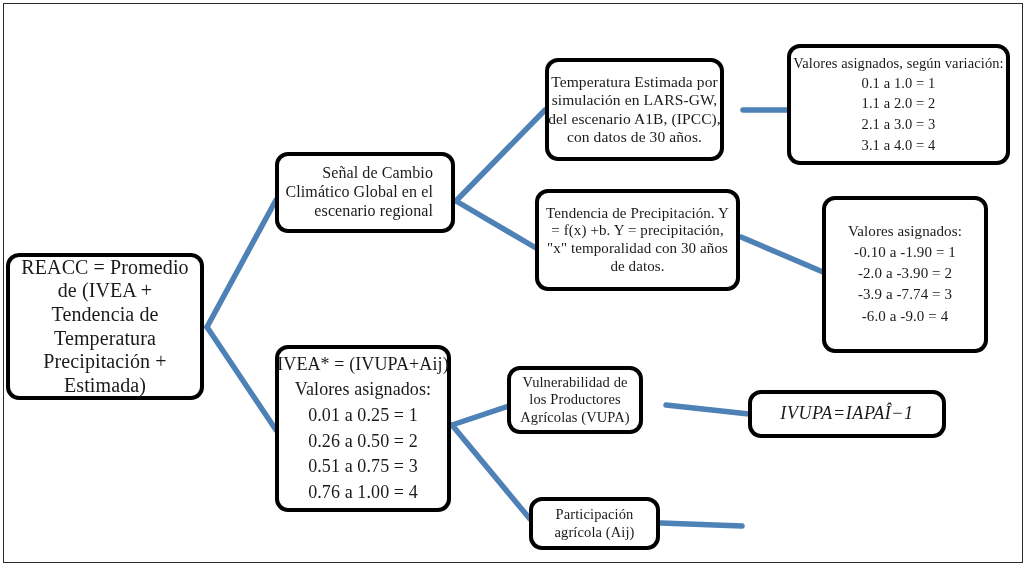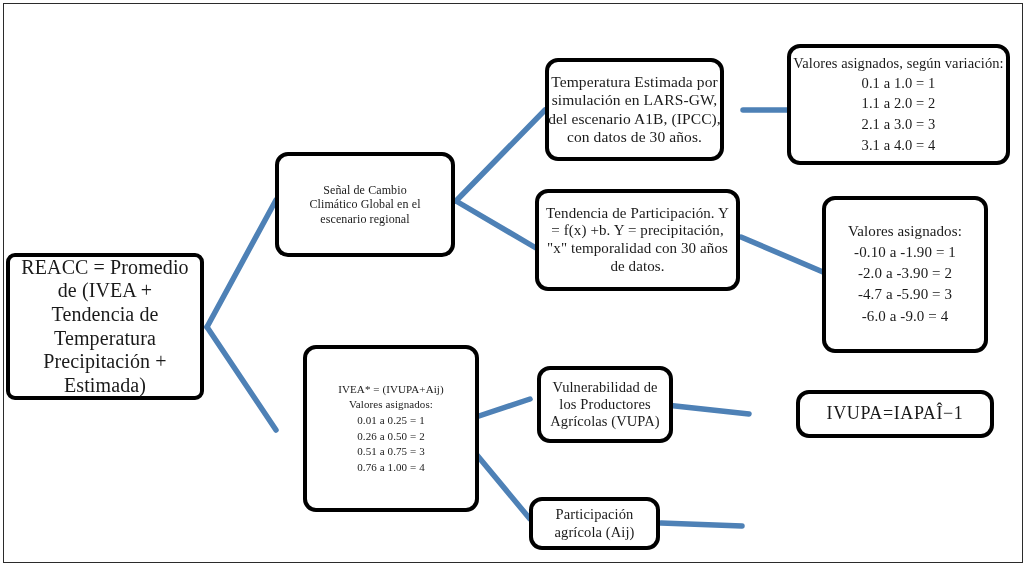--- a/index.html
+++ b/index.html
@@ -47,31 +47,31 @@
     color: #1a1a1a;
     line-height: 1.18;
     padding: 4px 18px;
     letter-spacing: 0.1px;
   }
   .node .line {
     display: block;
     white-space: nowrap;
   }
   .node.formula {
+    font-style: italic;
     letter-spacing: 0.6px;
-    margin-left: 48px;
   }
-  .n-reacc   { left: 6px;   top: 253px; width: 198px; height: 147px; font-size: 20px; border-radius: 9px; }
-  .n-senal   { left: 275px; top: 152px; width: 180px; height: 105px;  font-size: 12px; }
+  .n-reacc   { left: 6px;   top: 253px; width: 198px; height: 147px; font-size: 20px; }
+  .n-senal   { left: 275px; top: 152px; width: 180px; height: 81px;  font-size: 16px; align-items: flex-end; }
   .n-temp    { left: 545px; top: 58px;  width: 179px; height: 103px; font-size: 15.5px; }
   .n-tempval { left: 787px; top: 44px;  width: 223px; height: 121px; font-size: 14.5px; }
   .n-prec    { left: 535px; top: 189px; width: 205px; height: 102px; font-size: 15px; }
   .n-precval { left: 822px; top: 196px; width: 166px; height: 157px; font-size: 15px; }
-  .n-ivea    { left: 275px; top: 345px; width: 176px; height: 167px; font-size: 11px; margin-left: 28px; }
-  .n-vupa    { left: 537px; top: 366px; width: 136px; height: 77px;  font-size: 14.5px; border-radius: 13px; }
+  .n-ivea    { left: 275px; top: 345px; width: 176px; height: 167px; font-size: 18px; }
+  .n-vupa    { left: 507px; top: 366px; width: 136px; height: 68px;  font-size: 14.5px; border-radius: 13px; }
   .n-ivupa   { left: 748px; top: 390px; width: 198px; height: 48px;  font-size: 18px; }
   .n-part    { left: 529px; top: 497px; width: 131px; height: 53px;  font-size: 14.5px; }
   .n-valor   { left: 741px; top: 500px; width: 198px; height: 53px;  font-size: 14.5px; }
   .n-tempval .line, .n-precval .line, .n-ivea .line { line-height: 1.42; }
   .n-tempval .hdr, .n-precval .hdr { line-height: 1.3; }
 </style>
 </head>
 <body>
 
 <div id="canvas">
@@ -124,31 +124,31 @@
 
   <div class="node n-tempval">
     <span class="line hdr">Valores asignados, según variación:</span>
     <span class="line">0.1 a 1.0 = 1</span>
     <span class="line">1.1 a 2.0 = 2</span>
     <span class="line">2.1 a 3.0 = 3</span>
     <span class="line">3.1 a 4.0 = 4</span>
   </div>
 
   <div class="node n-prec">
-    <span class="line">Tendencia de Participación. Y</span>
+    <span class="line">Tendencia de Precipitación. Y</span>
     <span class="line">= f(x) +b. Y = precipitación,</span>
     <span class="line">"x" temporalidad con 30 años</span>
     <span class="line">de datos.</span>
   </div>
 
   <div class="node n-precval">
     <span class="line hdr">Valores asignados:</span>
     <span class="line">-0.10 a -1.90 = 1</span>
     <span class="line">-2.0 a -3.90 = 2</span>
-    <span class="line">-4.7 a -5.90 = 3</span>
+    <span class="line">-3.9 a -7.74 = 3</span>
     <span class="line">-6.0  a -9.0 = 4</span>
   </div>
 
   <div class="node n-ivea">
     <span class="line">IVEA* = (IVUPA+Aij)</span>
     <span class="line">Valores asignados:</span>
     <span class="line">0.01 a 0.25 = 1</span>
     <span class="line">0.26 a 0.50 = 2</span>
     <span class="line">0.51 a 0.75 = 3</span>
     <span class="line">0.76 a 1.00 = 4</span>

